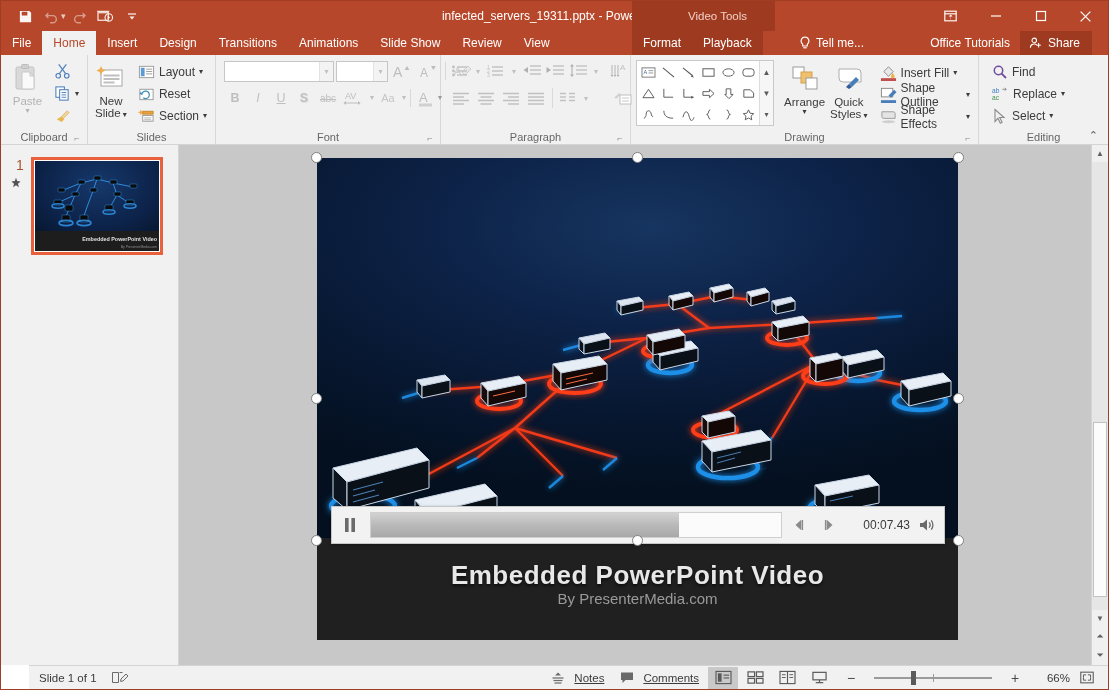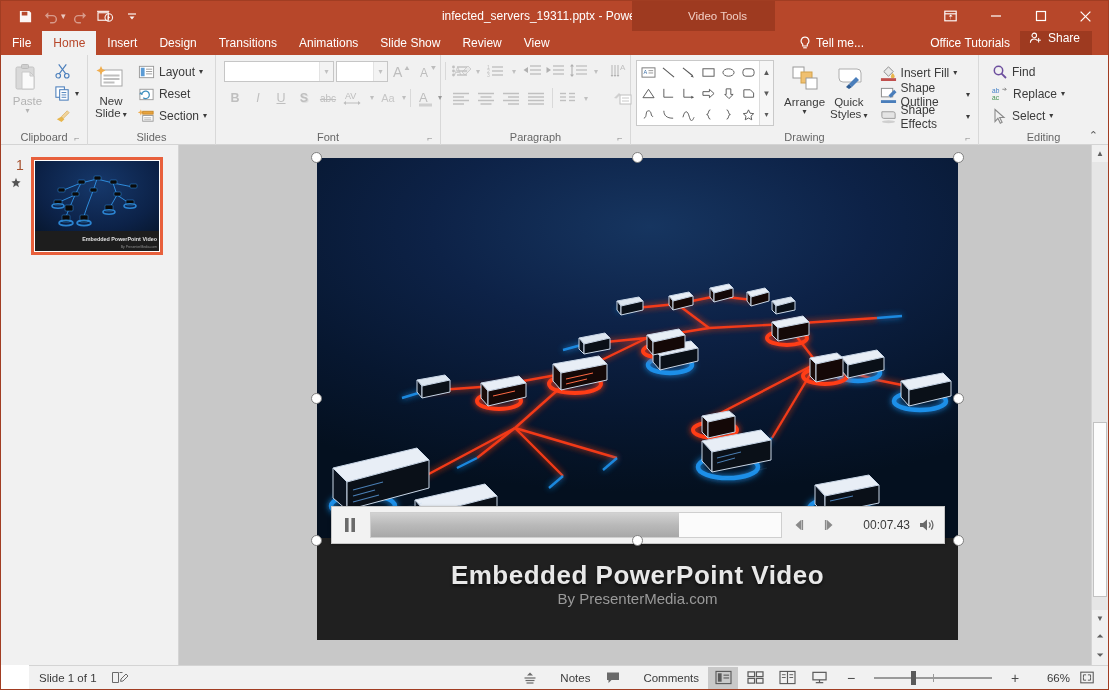--- a/index.html
+++ b/index.html
@@ -36,21 +36,21 @@
          height:24px; }
   .tab.file { background:#b7472a; }
   .tab.active { background:#f1f1f1; color:#b7472a; }
   .tab.ctx { color:#ffffff; }
   .ctx-group { position:absolute; left:631px; top:0; height:24px; background:#9e3a20;
                display:flex; }
   .tellme { display:flex; align-items:center; gap:5px; color:#fff; font-size:12px;
             margin-left: 12px; }
   .tab-right { position:absolute; right:16px; top:0; height:24px; display:flex; align-items:center; }
   .office-tut { color:#fff; font-size:12px; padding: 0 10px; }
-  .share-btn { background:#9e3a20; color:#fff; height:24px; display:flex; align-items:flex-start;
+  .share-btn { background:#9e3a20; color:#fff; height:24px; display:flex; align-items:center;
                gap:5px; padding: 0 12px 0 9px; font-size:12px; }
 
   
   .ribbon { height: 90px; background:#f1f1f1; display:flex; flex:none;
             border-bottom:1px solid #d4d4d4; position:relative; }
   .rgroup { display:flex; flex-direction:column; height:90px; position:relative;
             border-right:1px solid #d8d8d8; }
   .rgroup-body { flex:1; display:flex; align-items:flex-start; padding: 4px 5px 0 5px; }
   .rgroup-title { height:17px; font-size:11px; color:#666; text-align:center;
                   display:flex; align-items:center; justify-content:center; gap:4px;
@@ -152,21 +152,21 @@
   .sb-thumb { position:absolute; left:1px; right:1px; top:58%; bottom:3%; background:#fcfcfc;
               border:1px solid #c2c2c2; }
   .sb-nav { height:19px; display:flex; align-items:center; justify-content:center;
             font-size:9px; color:#606060; }
 
   
   .statusbar { height:24px; background:#f1f1f1; border-top:1px solid #d4d4d4; display:flex;
                align-items:center; flex:none; font-size:11.5px; color:#3b3b3b;margin-left:28px; }
   .sb-left { display:flex; align-items:center; gap:14px; padding-left:10px; }
   .sb-right { margin-left:auto; display:flex; align-items:center; gap:2px; padding-right:6px; }
-  .sbitem { display:flex; align-items:center; gap:23px; padding:0 7px; height:22px; }
+  .sbitem { display:flex; align-items:center; gap:9px; padding:0 7px; height:22px;text-decoration:underline; }
   .viewbtn { width:30px; height:22px; display:flex; align-items:center; justify-content:center;
              color:#5a5a5a; }
   .viewbtn.sel { background:#c9c9c9; }
   .zoomslider { width:118px; height:22px; display:flex; align-items:center; position:relative;
                 margin:0 6px; }
   .zs-track { position:absolute; left:0; right:0; height:2px; background:#9a9a9a; }
   .zs-tick { position:absolute; left:50%; width:1px; height:8px; background:#9a9a9a; }
   .zs-thumb { position:absolute; left:31%; width:5px; height:14px; background:#5a5a5a; }
   .zpct { width:38px; text-align:right; }
   svg { display:block; }
@@ -244,20 +244,24 @@
     <div class="tab file">File</div>
     <div class="tab active">Home</div>
     <div class="tab">Insert</div>
     <div class="tab">Design</div>
     <div class="tab">Transitions</div>
     <div class="tab">Animations</div>
     <div class="tab">Slide Show</div>
     <div class="tab">Review</div>
     <div class="tab">View</div>
 
+    <div class="ctx-group">
+      <div class="tab ctx">Format</div>
+      <div class="tab ctx">Playback</div>
+    </div>
 
     <div class="tellme" style="position:absolute; left:786px; top:0; height:24px;">
       <span class="ico">
         <svg width="12" height="14" viewBox="0 0 12 14">
             <path d="M6 1a4 4 0 0 0-2.3 7.2V10h4.6V8.2A4 4 0 0 0 6 1z" fill="none" stroke="#fff" stroke-width="1.1"></path>
             <line x1="4.2" y1="11.8" x2="7.8" y2="11.8" stroke="#fff" stroke-width="1.1"></line>
           </svg>
       </span>
       <span>Tell me...</span>
     </div>

